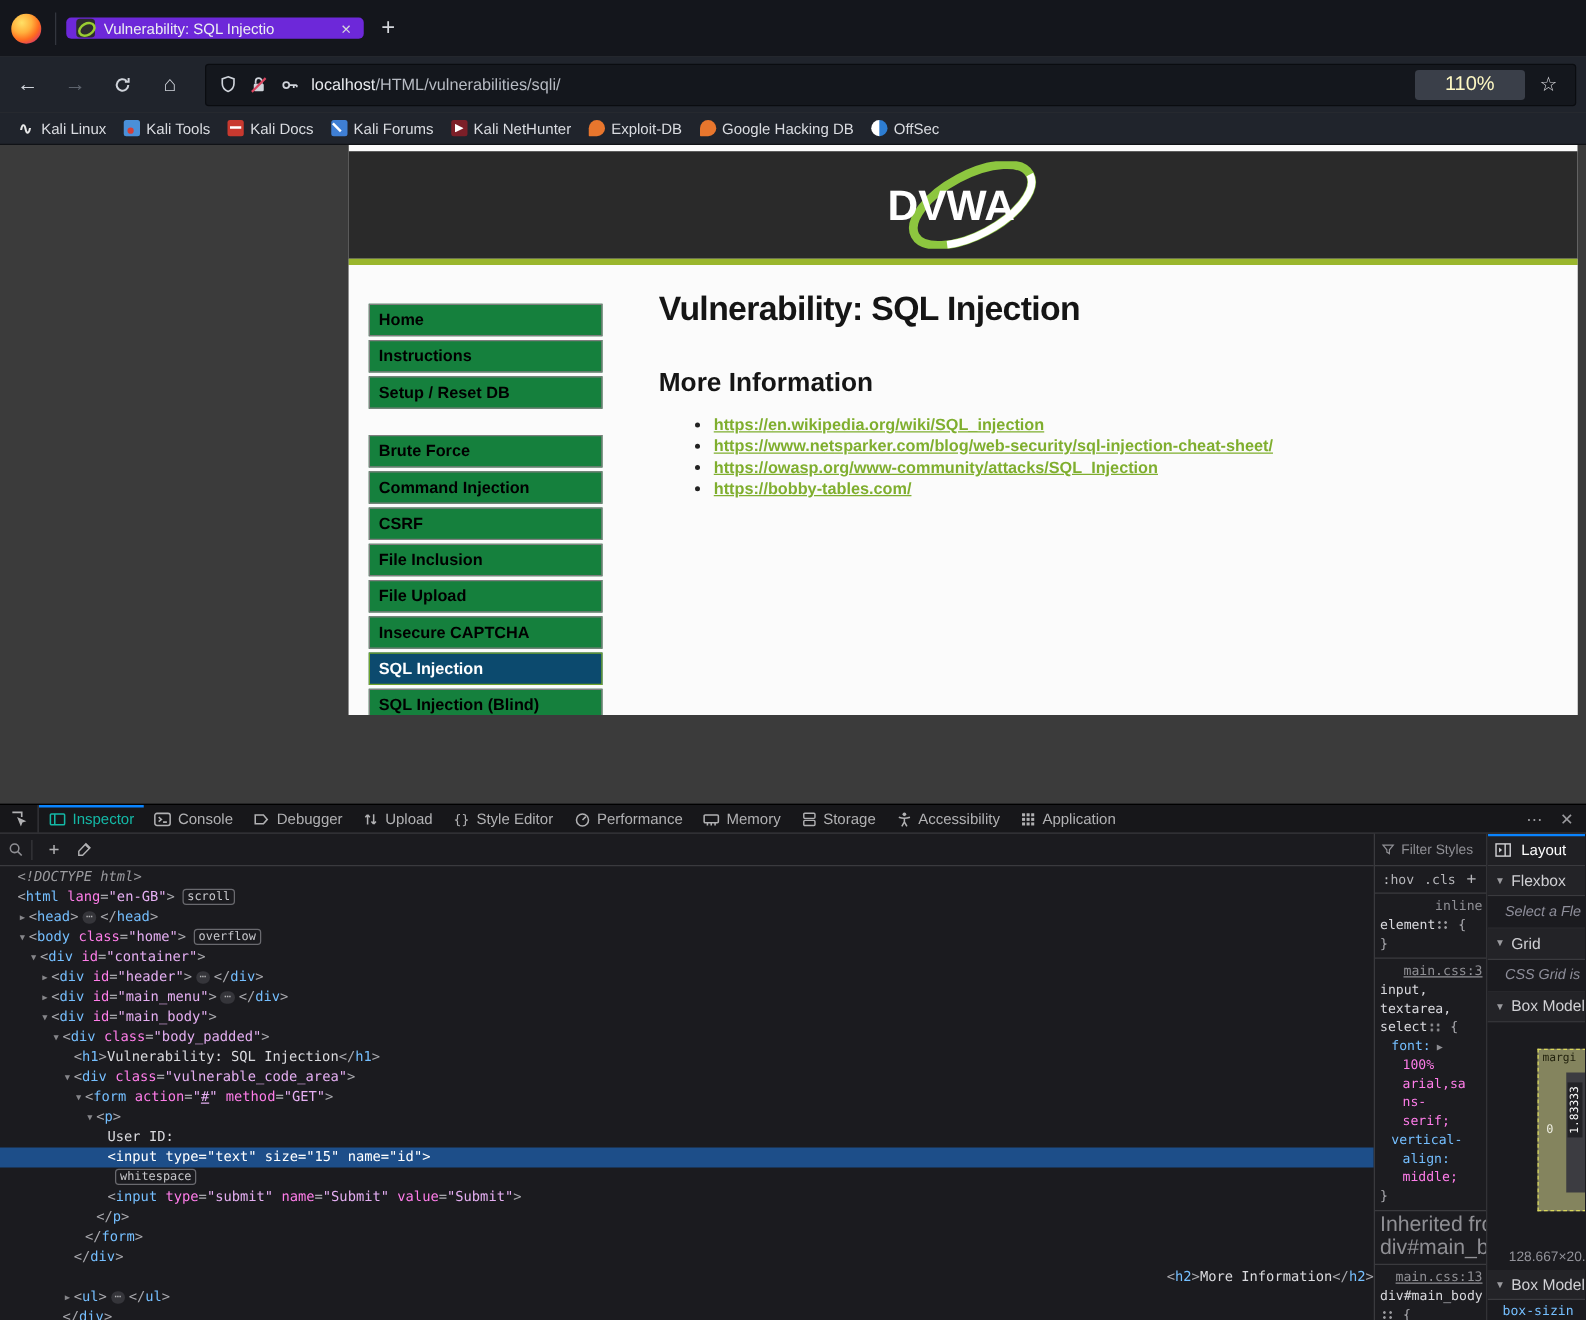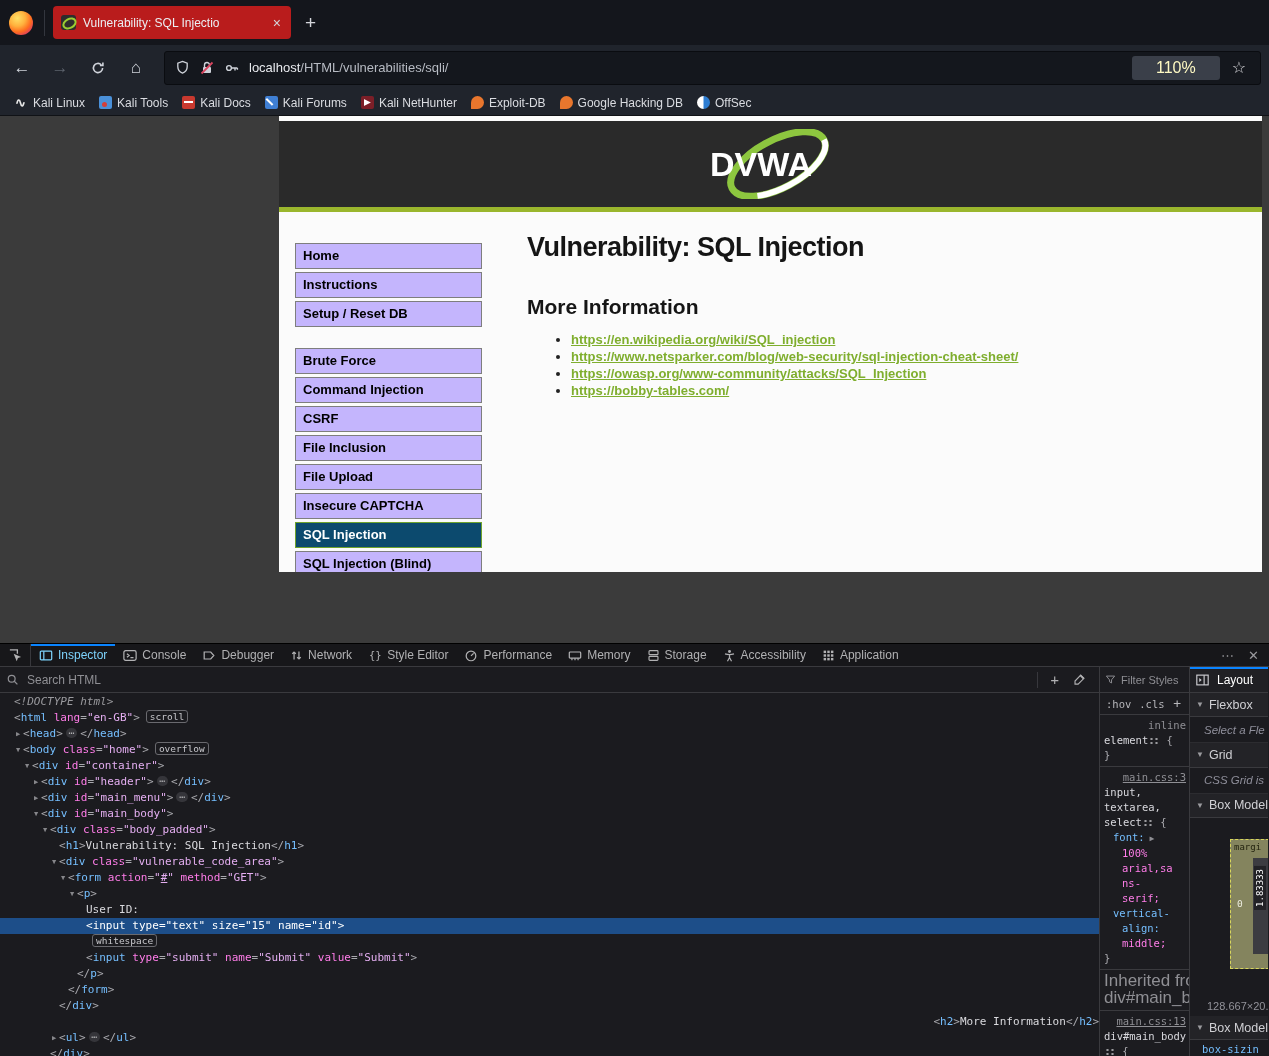--- a/index.html
+++ b/index.html
@@ -5,21 +5,21 @@
   html,body{margin:0;padding:0;background:#3b3b3b;}
   body{width:1269px;height:1056px;overflow:hidden;position:relative;
        font-family:"Liberation Sans",sans-serif;-webkit-font-smoothing:antialiased;}
   svg{display:block;}
 
   
   #tabstrip{position:absolute;left:0;top:0;width:1269px;height:45px;background:#14161c;display:flex;align-items:center;}
   .fxlogo{width:24px;height:24px;border-radius:50%;margin:0 11px 0 9px;
     background:radial-gradient(circle at 35% 30%,#ffe066 0%,#ffb13d 35%,#ff6d1f 60%,#d6336c 85%,#7a2bbf 100%);}
   #tabstrip .vsep{width:1px;height:26px;background:#33363e;margin-right:8px;}
-  .tab{height:33px;width:222px;background:#b91c1c;border-radius:4px;display:flex;align-items:center;padding:0 8px;color:#eceef2;}
+  .tab{height:17px;width:222px;background:#6d28d9;border-radius:4px;display:flex;align-items:center;padding:0 8px;color:#eceef2;}
   .favicon{width:15px;height:15px;background:#2d2d2d;border-radius:3px;margin-right:7px;position:relative;flex:none;}
   .favicon::after{content:"";position:absolute;left:1px;top:3px;width:11px;height:7px;border:2px solid #9acd32;border-radius:50%;transform:rotate(-28deg);}
   .tab-title{font-size:12px;white-space:nowrap;overflow:hidden;flex:1;
     -webkit-mask-image:linear-gradient(90deg,#000 78%,transparent);mask-image:linear-gradient(90deg,#000 78%,transparent);}
   .tab-close{font-size:14px;color:#d4d6db;padding:0 2px;cursor:default;}
   .newtab{font-size:19px;color:#d4d6db;margin-left:14px;}
 
   #navbar{position:absolute;left:0;top:45px;width:1269px;height:45px;background:#20242c;display:flex;align-items:center;}
   .navbtn{width:32px;height:32px;display:flex;align-items:center;justify-content:center;color:#cfd3da;font-size:17px;margin-left:6px;border-radius:3px;}
   .navbtn.dim{color:#5d636d;}
@@ -43,41 +43,41 @@
 
   
   #pagearea{position:absolute;left:0;top:116px;width:1269px;height:456px;background:#3b3b3b;overflow:hidden;}
   #dvwa{position:absolute;left:279px;top:0;width:983px;height:527px;background:#fbfbfb;}
   #dvwa-header{margin-top:5px;height:86px;background:#2a2a2a;display:flex;align-items:center;justify-content:center;}
   #greenbar{height:5px;background:#9ab62d;}
   #dvwa-content{position:relative;height:431px;background:#fbfbfb;}
 
   #menu{position:absolute;left:16px;top:31px;width:187px;}
   .mgroup{margin-bottom:21px;}
-  .mbtn{height:24px;line-height:24px;background:#c4b5fd;border:1px solid #7e7e7e;margin-bottom:3px;padding-left:7px;font-size:13px;font-weight:bold;color:#000;}
+  .mbtn{height:24px;line-height:24px;background:#15803d;border:1px solid #7e7e7e;margin-bottom:3px;padding-left:7px;font-size:13px;font-weight:bold;color:#000;}
   .mbtn.active{background:#0c4a6e;border-color:#6fa32c;color:#fff;}
 
   #maincol{position:absolute;left:248px;top:20px;width:712px;}
   #page-h1{font-size:27px;font-weight:bold;color:#151515;margin:0 0 18px 0;letter-spacing:-.5px;}
   #vulnbox{border:1px solid #000;background:#f1f1f1;height:70px;box-sizing:border-box;padding:22px 0 0 24px;}
   #vulnbox .lbl{font-size:13px;color:#111;margin-right:4px;}
   #uid{width:148px;height:18px;border:2px solid #4a90d9;border-radius:2px;box-shadow:0 0 4px 2px rgba(110,175,235,.55);outline:none;vertical-align:middle;}
   #submitbtn{font-size:13px;margin-left:6px;padding:2px 11px;background:linear-gradient(#f2f2f2,#dcdcdc);border:1px solid #8f8f9d;border-radius:4px;vertical-align:middle;color:#111;}
   #page-h2{font-size:21px;font-weight:bold;color:#151515;margin:32px 0 12px 0;}
   #infolist{margin:0;padding-left:44px;}
   #infolist li{font-size:13px;line-height:17px;color:#222;}
   #infolist a{color:#7fae2e;font-weight:bold;text-decoration:underline;}
 
   
   #devtools{position:absolute;left:0;top:643px;width:1269px;height:413px;background:#1b1b1f;border-top:1px solid #000;box-sizing:border-box;
     font-family:"DejaVu Sans Mono",monospace;}
   #dt-tabbar{height:22px;background:#17171a;border-bottom:1px solid #3a3a3e;display:flex;align-items:stretch;font-family:"Liberation Sans",sans-serif;}
   .dt-pick{width:30px;display:flex;align-items:center;justify-content:center;border-right:1px solid #38383d;}
   .dtab{display:flex;align-items:center;gap:5px;padding:0 8px;color:#b1b1b3;font-size:12px;}
-  .dtab.active{color:#7dd3fc;box-shadow:inset 0 2px 0 0 #0a84ff;}
+  .dtab.active{color:#14b8a6;box-shadow:inset 0 2px 0 0 #0a84ff;}
   .dtab .ticn{display:flex;align-items:center;}
   .dt-right{margin-left:auto;display:flex;align-items:center;gap:2px;padding-right:4px;color:#9a9a9e;}
   .dt-right span{padding:0 6px;font-size:13px;}
 
   #dt-main{display:flex;height:390px;}
   #dt-markup{width:1100px;flex:none;display:flex;flex-direction:column;border-right:1px solid #3a3a3e;box-sizing:border-box;}
   #dt-searchrow{height:25px;border-bottom:1px solid #3a3a3e;display:flex;align-items:center;padding:0 6px;flex:none;}
   #dt-search{flex:1;background:transparent;border:none;outline:none;color:#d7d7db;font-family:"Liberation Sans",sans-serif;font-size:12px;margin-left:6px;}
   #dt-search::placeholder{color:#8f8f94;}
   .srch-sep{width:1px;height:16px;background:#38383d;margin:0 6px;}
@@ -293,21 +293,21 @@
             </svg>
           </span>
           <span>Debugger</span>
         </span>
         <span class="dtab">
           <span class="ticn">
             <svg width="13" height="13" viewBox="0 0 16 16">
               <path d="M5 13V3.5M5 3.5L2.8 6M5 3.5L7.2 6M11 3v9.5M11 12.5L8.8 10M11 12.5L13.2 10" fill="none" stroke="currentColor" stroke-width="1.5"></path>
             </svg>
           </span>
-          <span>Network</span>
+          <span>Upload</span>
         </span>
         <span class="dtab">
           <span class="ticn">
             <svg width="14" height="13" viewBox="0 0 16 14">
               <text x="1" y="11" font-size="12" fill="currentColor" font-family="DejaVu Sans Mono,monospace">{}</text>
             </svg>
           </span>
           <span>Style Editor</span>
         </span>
         <span class="dtab">
@@ -370,21 +370,20 @@
       <span>✕</span>
     </span>
   </div>
   <div id="dt-main">
     <div id="dt-markup">
       <div id="dt-searchrow">
         <svg width="13" height="13" viewBox="0 0 16 16">
             <circle cx="7" cy="7" r="4.2" fill="none" stroke="#8f8f94" stroke-width="1.5"></circle>
             <path d="M10.2 10.2L14 14" stroke="#8f8f94" stroke-width="1.5"></path>
           </svg>
-        <input id="dt-search" placeholder="Search HTML" style="">
         <span class="srch-sep"></span>
         <span class="srch-ic">+</span>
         <span class="srch-ic">
           <svg width="13" height="13" viewBox="0 0 16 16">
               <path d="M9.5 2.5l4 4-7.2 7.2H2.5v-3.8z" fill="none" stroke="#b1b1b3" stroke-width="1.4"></path>
               <path d="M9 3l4 4" stroke="#b1b1b3" stroke-width="2"></path>
             </svg>
         </span>
       </div>
       <div id="tree">

